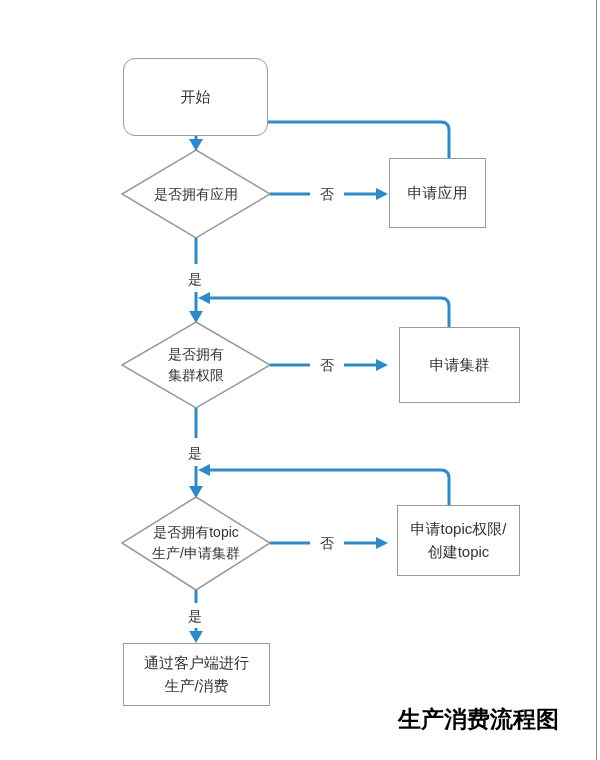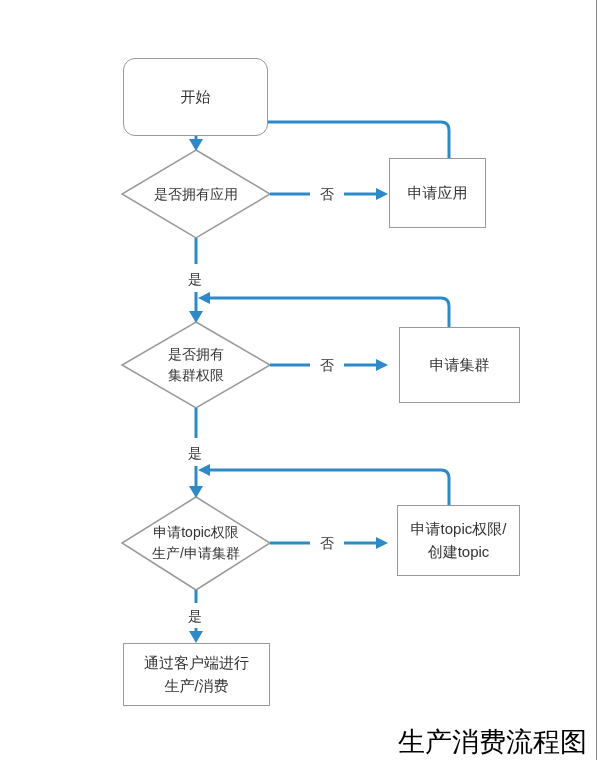--- a/index.html
+++ b/index.html
@@ -48,23 +48,23 @@
     position: absolute;
     width: 20px;
     font-size: 14px;
     line-height: 15px;
     color: var(--text);
     text-align: center;
   }
   .title {
     position: absolute;
     left: 398px;
-    top: 724px;
-    font-size: 27px;
-    font-weight: 400;
+    top: 704px;
+    font-size: 23px;
+    font-weight: 700;
     color: var(--title);
     white-space: nowrap;
   }
   .page-right-border {
     position: absolute;
     left: 596px;
     top: 0;
     width: 1px;
     height: 760px;
     background: var(--page-border);
@@ -141,21 +141,21 @@
   </div>
 
   <div class="dtext" style="left:121px; top:184px; width:150px;">是否拥有应用</div>
 
   <div class="dtext" style="left:126px; top:344px; width:140px;">
     <div>是否拥有</div>
     <div>集群权限</div>
   </div>
 
   <div class="dtext" style="left:116px; top:522px; width:160px;">
-    <div>申请topic权限</div>
+    <div>是否拥有topic</div>
     <div>生产/申请集群</div>
   </div>
 
   <div class="branch-label" style="left:317px; top:187px;">否</div>
   <div class="branch-label" style="left:185px; top:272px;">是</div>
 
   <div class="branch-label" style="left:317px; top:358px;">否</div>
   <div class="branch-label" style="left:185px; top:446px;">是</div>
 
   <div class="branch-label" style="left:317px; top:536px;">否</div>

